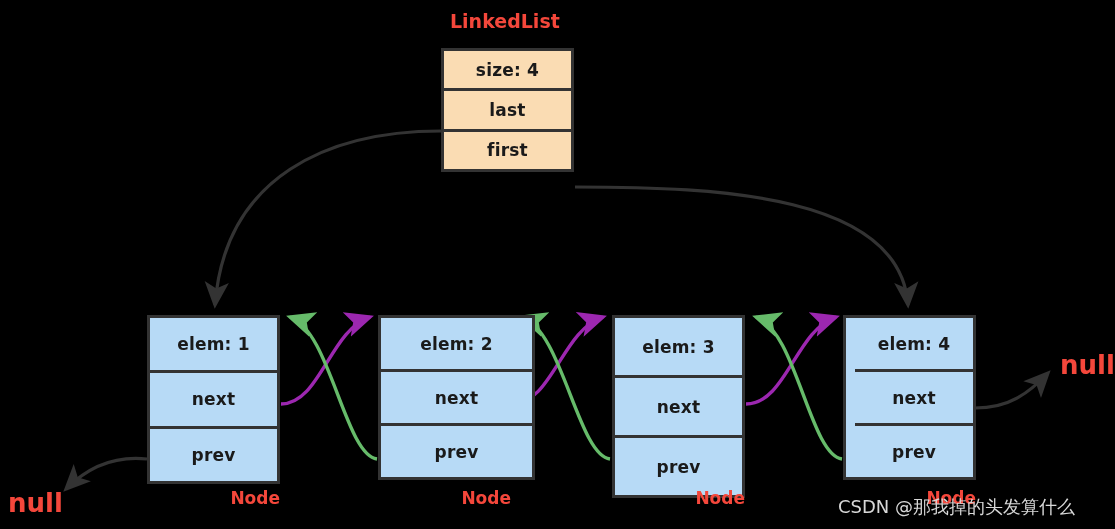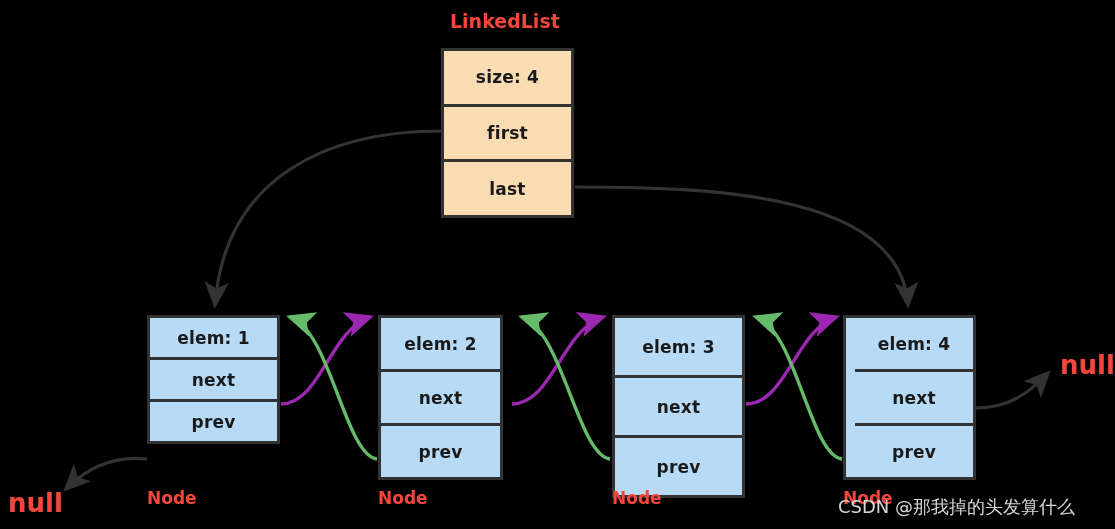--- a/index.html
+++ b/index.html
@@ -53,21 +53,21 @@
     position: absolute;
     font-weight: bold;
     color: #f4473b;
     white-space: nowrap;
   }
   .label-title {
     font-size: 19px;
   }
   .label-node {
     font-size: 17px;
-    text-align: left;
+    text-align: right;
   }
   .label-null {
     font-size: 26px;
   }
   .watermark {
     position: absolute;
     color: #d8d8d8;
     font-size: 18px;
     white-space: nowrap;
     font-family: "DejaVu Sans", "Liberation Sans", sans-serif;
@@ -124,34 +124,34 @@
     <g>
       <path d="M610,459 C 578,455 562,330 522,317" fill="none" stroke="#66bb6a" stroke-width="3.4" marker-end="url(#ah-green)"></path>
     </g>
     <g>
       <path d="M842,459 C 810,455 796,330 756,317" fill="none" stroke="#66bb6a" stroke-width="3.4" marker-end="url(#ah-green)"></path>
     </g>
   </svg>
 
   <div class="label label-title" style="left:450px; top:10px;">LinkedList</div>
 
-  <div class="box box-list" style="left:441px; top:48px; width:133px; height:170px;">
+  <div class="box box-list" style="left:441px; top:48px; width:133px; height:124px;">
     <div class="cell">size: 4</div>
+    <div class="cell">last</div>
     <div class="cell">first</div>
-    <div class="cell">last</div>
   </div>
 
-  <div class="box box-node" style="left:147px; top:315px; width:133px; height:129px;">
+  <div class="box box-node" style="left:147px; top:315px; width:133px; height:169px;">
     <div class="cell">elem: 1</div>
     <div class="cell">next</div>
     <div class="cell">prev</div>
   </div>
   <div class="label label-node" style="left:147px; top:488px; width:133px;">Node</div>
 
-  <div class="box box-node" style="left:378px; top:315px; width:125px; height:165px;">
+  <div class="box box-node" style="left:378px; top:315px; width:157px; height:165px;">
     <div class="cell">elem: 2</div>
     <div class="cell">next</div>
     <div class="cell">prev</div>
   </div>
   <div class="label label-node" style="left:378px; top:488px; width:133px;">Node</div>
 
   <div class="box box-node" style="left:612px; top:315px; width:133px; height:183px;">
     <div class="cell">elem: 3</div>
     <div class="cell">next</div>
     <div class="cell">prev</div>

